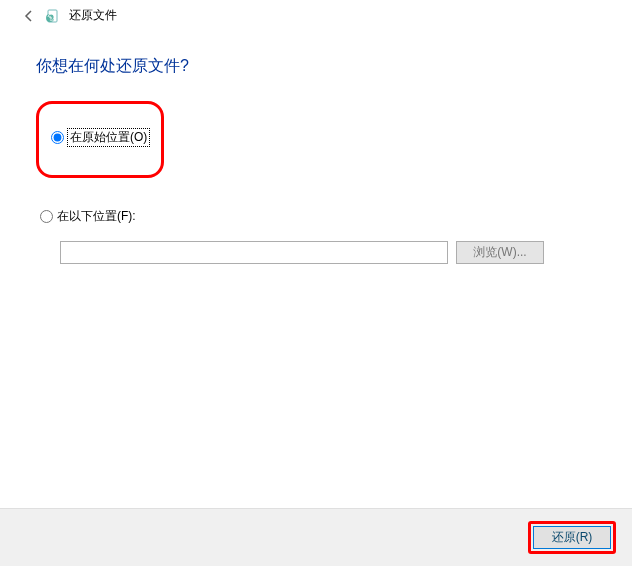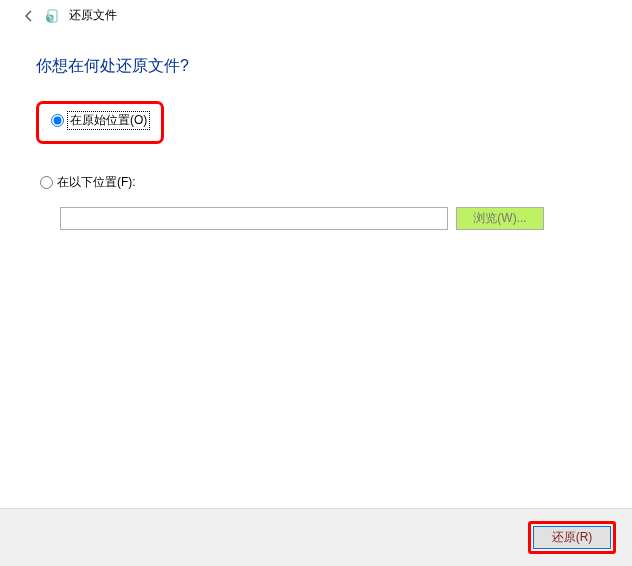--- a/index.html
+++ b/index.html
@@ -64,23 +64,23 @@
       width: 13px;
       height: 13px;
       cursor: pointer;
     }
     .radio-label {
       font-size: 12px;
       color: #000;
     }
     .highlight-red {
       border: 3px solid #f00;
-      border-radius: 7px;
+      border-radius: 16px;
       display: inline-flex;
-      padding: 6px 8px;
+      padding: 23px 8px;
     }
     .option-original {
       margin-bottom: 28px;
     }
     .dotted-focus {
       outline: 1px dotted #000;
       outline-offset: 0px;
       padding: 0 2px;
     }
     .path-row {
@@ -99,21 +99,21 @@
       font-size: 12px;
     }
     .path-input:disabled {
       background: #fff;
       color: #777;
     }
     .browse-btn {
       width: 88px;
       height: 23px;
       border: 1px solid #adadad;
-      background: #bef264;
+      background: #e5e5e5;
       font-size: 12px;
       color: #777;
       cursor: default;
       font-family: inherit;
     }
     .footer {
       border-top: 1px solid #dfdfdf;
       background: #f0f0f0;
       padding: 12px 16px;
       display: flex;
@@ -122,21 +122,21 @@
       align-items: center;
     }
     .footer-btn {
       width: 78px;
       height: 23px;
       border: 1px solid #adadad;
       background: #e1e1e1;
       font-size: 12px;
       cursor: pointer;
       font-family: inherit;
-      color: #7f1d1d;
+      color: #0c4a6e;
     }
     .footer-btn.primary {
       border: 1px solid #0078d7;
       background: #e1e1e1;
     }
     .restore-highlight {
       border: 3px solid #f00;
       border-radius: 3px;
       padding: 2px;
       display: inline-block;

